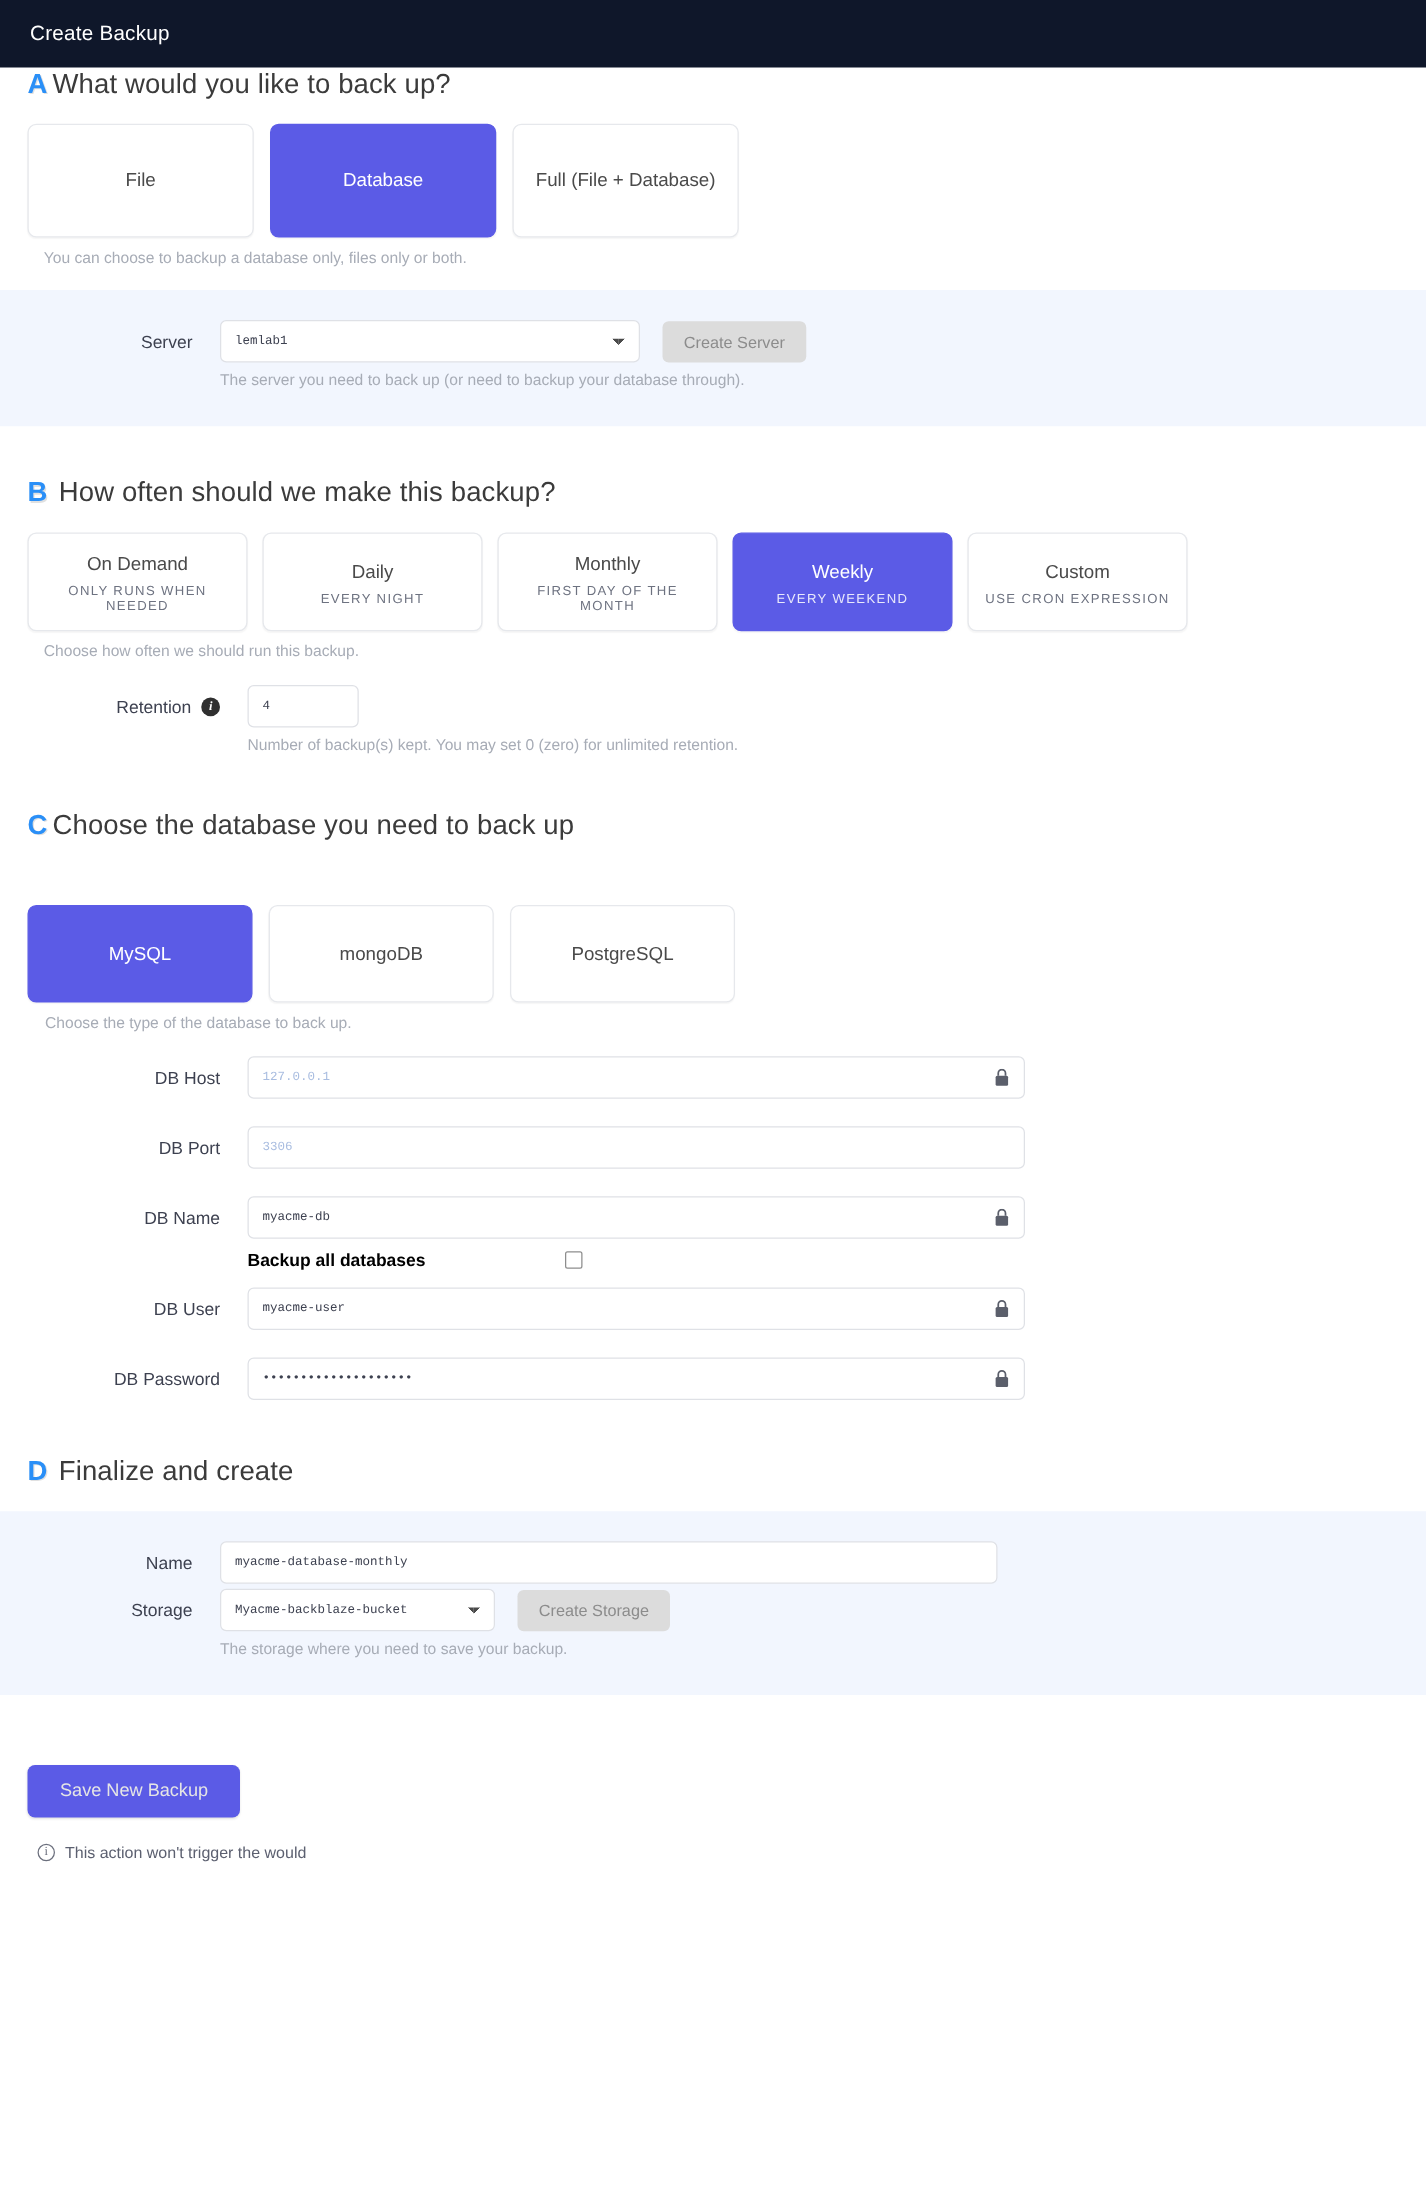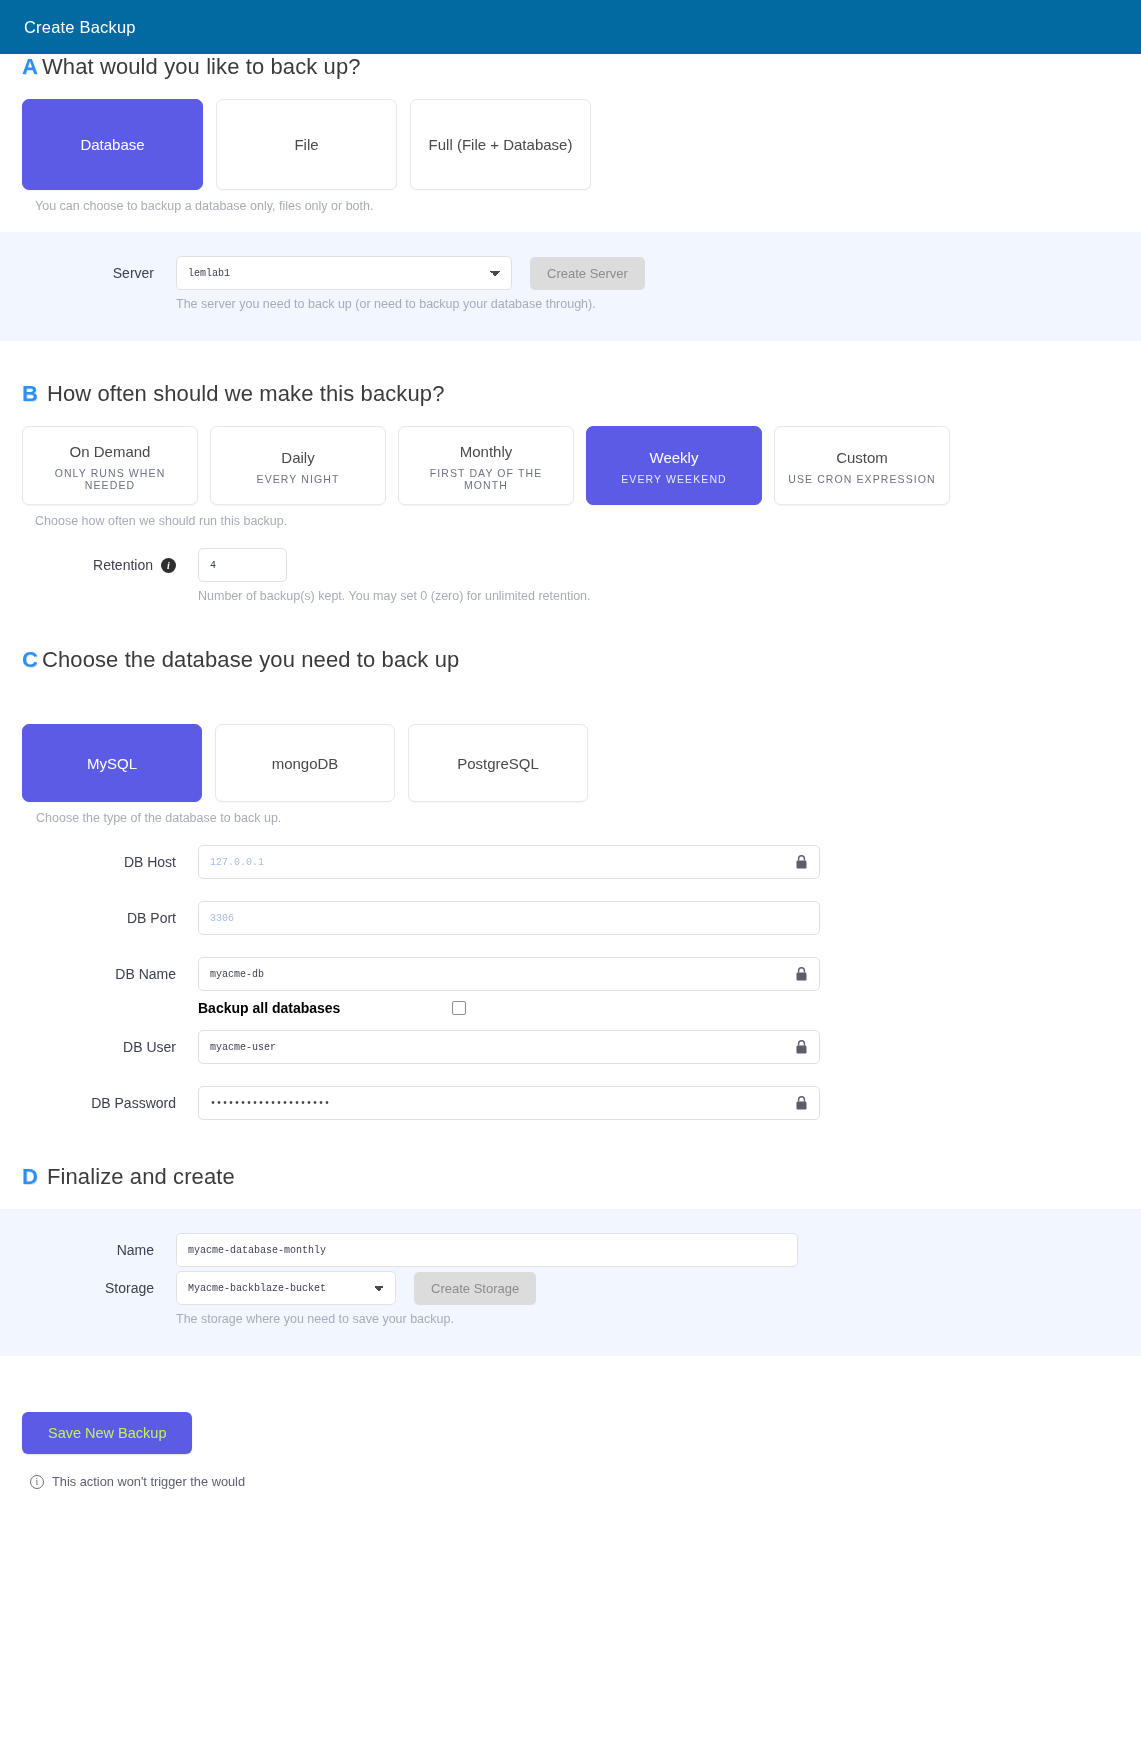--- a/index.html
+++ b/index.html
@@ -8,21 +8,21 @@
     width:1141px; height:1753px;
     background:#ffffff;
     font-family:"Liberation Sans", sans-serif;
     color:#3c4257;
     overflow:hidden;
   }
 
   
   .topbar{
     height:54px;
-    background:#0369a1;
+    background:#0f172a;
     display:flex; align-items:center;
     padding-left:24px;
   }
   .topbar .title{
     color:#ffffff;
     font-size:16.5px;
     letter-spacing:.2px;
   }
 
   
@@ -195,21 +195,21 @@
     border-radius:2px;
     background:#fff;
     margin-left:112px;
     cursor:pointer;
   }
 
   
   .footer{ padding:0 22px; margin-top:56px; }
   .save-btn{
     background:#5b5be6;
-    color:#bef264;
+    color:#e5e5e5;
     border:none;
     border-radius:6px;
     font-size:14.5px;
     font-family:"Liberation Sans", sans-serif;
     padding:13px 26px;
     cursor:pointer;
     box-shadow:0 1px 2px rgba(0,0,0,.12);
   }
   .foot-note{
     display:flex; align-items:center; gap:8px;
@@ -235,25 +235,25 @@
 
 <div class="page">
 
   <div class="section">
     <h2 class="sec-title sec-a-title">
       <span class="letter">A</span>
       <span>What would you like to back up?</span>
     </h2>
 
     <div class="cards cards-a">
+      <div class="card">
+        <span class="main">File</span>
+      </div>
       <div class="card sel">
         <span class="main">Database</span>
-      </div>
-      <div class="card">
-        <span class="main">File</span>
       </div>
       <div class="card">
         <span class="main">Full (File + Database)</span>
       </div>
     </div>
 
     <div class="hint">You can choose to backup a database only, files only or both.</div>
   </div>
 
   <div class="panel">

